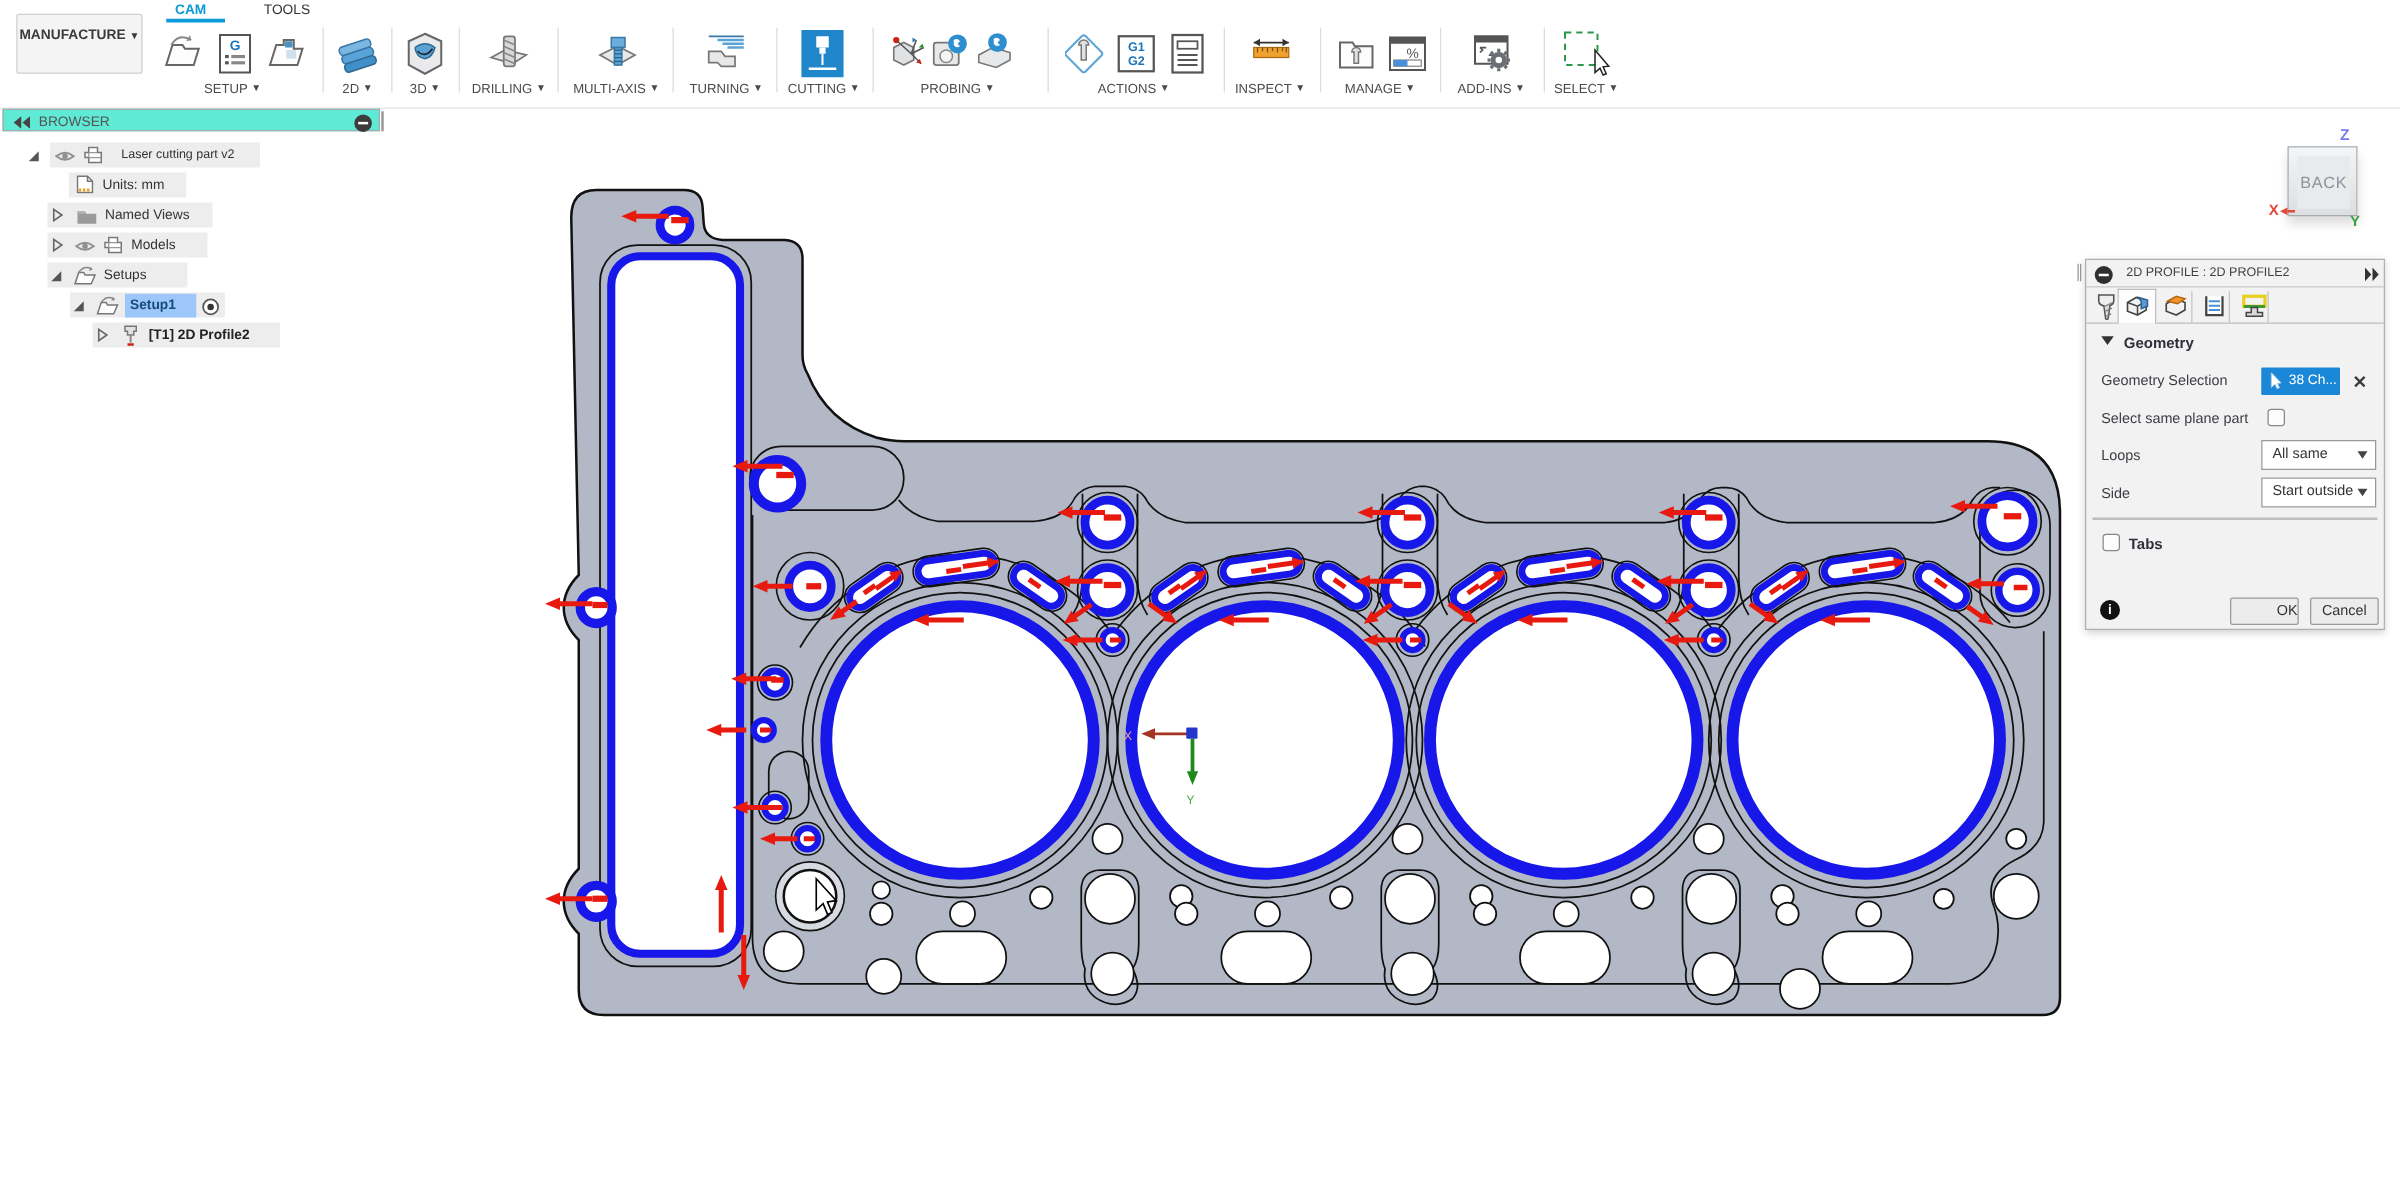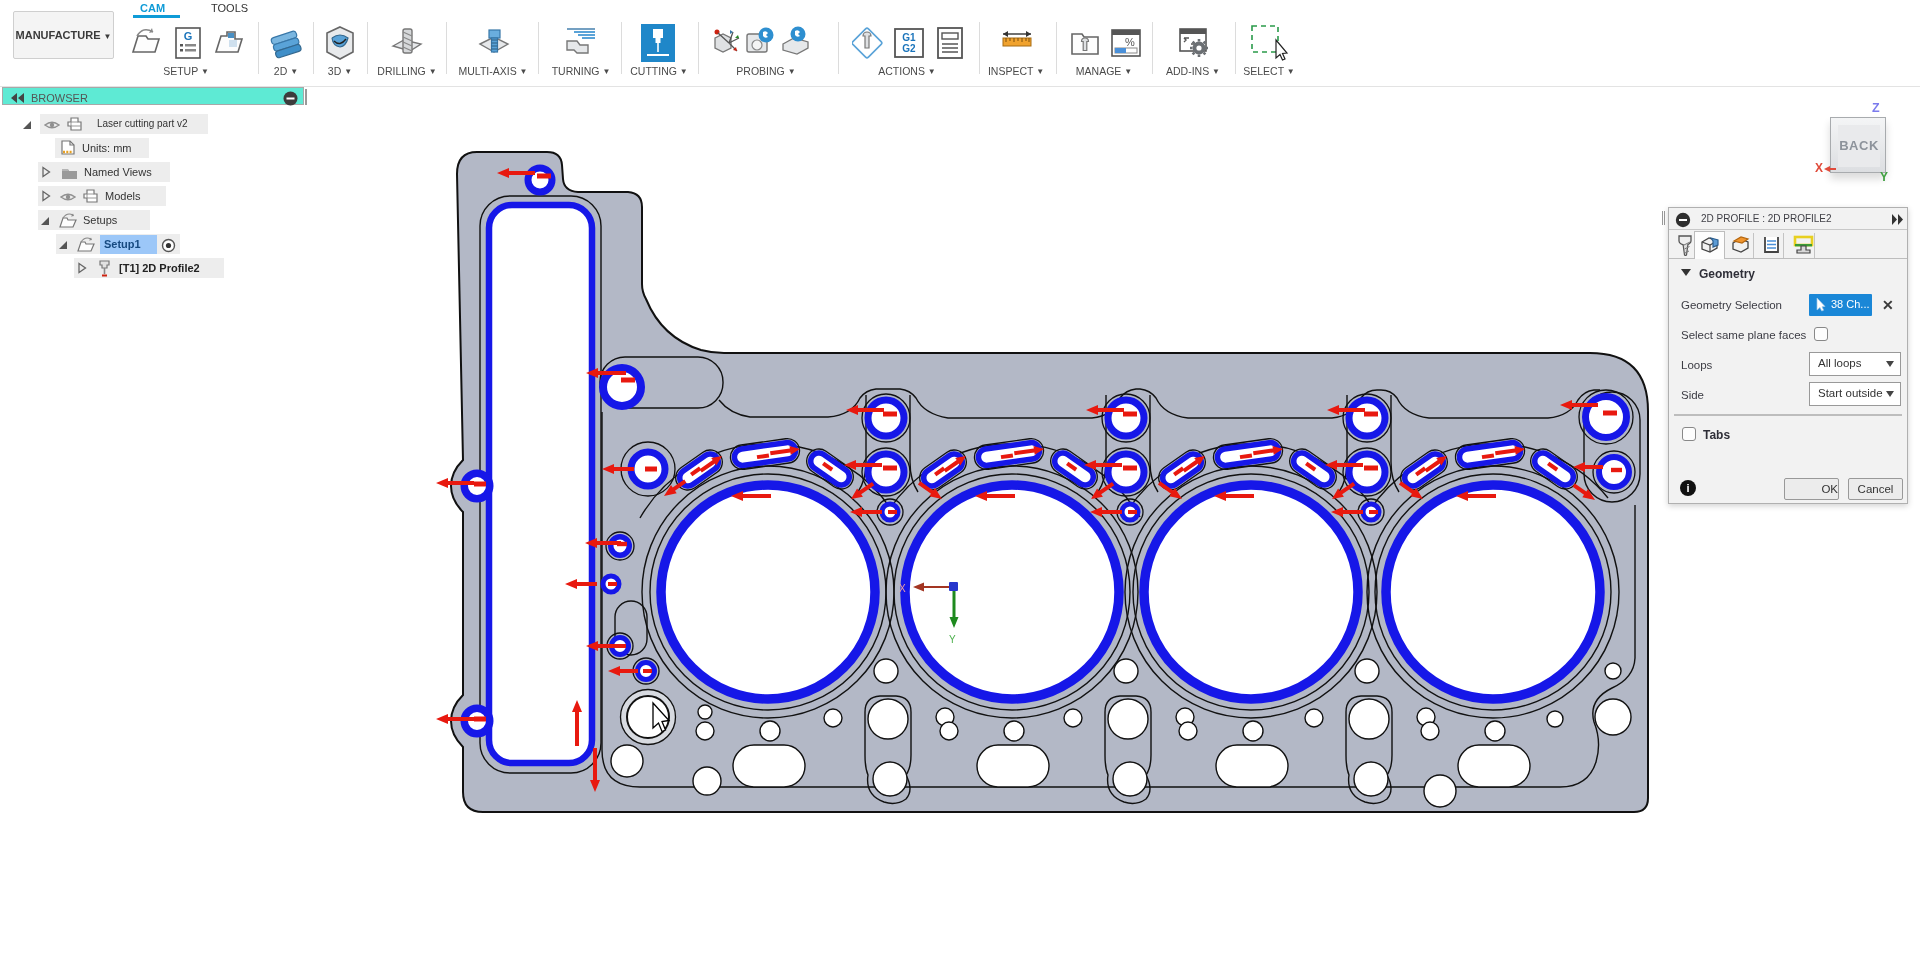--- a/index.html
+++ b/index.html
@@ -5,21 +5,21 @@
   font-family:"Liberation Sans",sans-serif;-webkit-font-smoothing:antialiased}
 #toolbar{position:absolute;left:0;top:0;width:1920px;height:87px;background:#fff;
   border-bottom:1px solid #e3e3e3}
 .sep{position:absolute;top:22px;height:52px;width:1px;background:#dcdcdc}
 .lab{position:absolute;top:65px;font-size:10.5px;color:#4a4a4a;white-space:nowrap;
   transform:translateX(-50%)}
 .lab b{font-weight:normal;font-size:8px;vertical-align:1px}
 .ticon{position:absolute;top:24px;transform:translateX(-50%)}
 #mfg{position:absolute;left:13px;top:11px;width:101px;height:48px;background:#f4f4f4;
   border:1px solid #cfcfcf;border-radius:2px;font-size:11px;font-weight:bold;color:#3a3a3a;
-  text-align:center;line-height:46px}
+  text-align:center;line-height:32px}
 .tab{position:absolute;top:2px;font-size:11px}
 </style></head><body>
 <div id="toolbar">
 <div id="mfg">MANUFACTURE <span style="font-size:8px">▼</span></div>
 <div class="tab" style="left:140px;color:#0f9bd7;font-weight:bold">CAM</div>
 <div style="position:absolute;left:133px;top:15px;width:47px;height:3px;background:#0f9bd7"></div>
 <div class="tab" style="left:211px;color:#333">TOOLS</div>
 <div class="sep" style="left:258px"></div>
     <div class="sep" style="left:313px"></div>
     <div class="sep" style="left:367px"></div>
@@ -540,42 +540,42 @@
  <div style="position:absolute;left:12px;top:61px;width:0;height:0;border-left:5px solid transparent;border-right:5px solid transparent;border-top:7px solid #333"></div>
  <div style="position:absolute;left:30px;top:59px;font-size:12px;font-weight:bold;color:#2f2f38">Geometry</div>
  <div style="position:absolute;left:12px;top:91px;font-size:11.5px;color:#3c3c44">Geometry Selection</div>
  <div style="position:absolute;left:140px;top:86px;width:63px;height:22px;background:#1a87d7;border-radius:1px">
    <svg style="position:absolute;left:7px;top:4px" width="11" height="14">
         <path d="M1,0 L1,12 L4,9.4 L5.7,13 L7.6,12.2 L6,8.7 L9,8.4 Z" fill="#fff" stroke="#9ec7e8" stroke-width="0.7"></path>
       </svg>
    <div style="position:absolute;left:22px;top:4px;font-size:11px;color:#fff">38 Ch...</div>
  </div>
  <div style="position:absolute;left:213px;top:89px;font-size:14px;color:#3a3a3a;font-weight:bold">✕</div>
- <div style="position:absolute;left:12px;top:121px;font-size:11.5px;color:#3c3c44">Select same plane faces</div>
+ <div style="position:absolute;left:12px;top:121px;font-size:11.5px;color:#3c3c44">Select same plane part</div>
  <div style="position:absolute;left:145px;top:119px;width:14px;height:14px;background:#fdfdfd;border:1px solid #888;border-radius:3px"></div>
  <div style="position:absolute;left:12px;top:151px;font-size:11.5px;color:#3c3c44">Loops</div>
  <div style="position:absolute;left:140px;top:144px;width:92px;height:24px;background:#fff;border:1px solid #999">
-   <div style="position:absolute;left:8px;top:4px;font-size:11.5px;color:#333">All loops</div>
+   <div style="position:absolute;left:8px;top:4px;font-size:11.5px;color:#333">All same</div>
    <div style="position:absolute;right:6px;top:8px;width:0;height:0;border-left:4.5px solid transparent;border-right:4.5px solid transparent;border-top:6px solid #444"></div>
  </div>
  <div style="position:absolute;left:12px;top:181px;font-size:11.5px;color:#3c3c44">Side</div>
  <div style="position:absolute;left:140px;top:174px;width:92px;height:24px;background:#fff;border:1px solid #999">
    <div style="position:absolute;left:8px;top:4px;font-size:11.5px;color:#333">Start outside</div>
    <div style="position:absolute;right:6px;top:8px;width:0;height:0;border-left:4.5px solid transparent;border-right:4.5px solid transparent;border-top:6px solid #444"></div>
  </div>
  <div style="position:absolute;left:5px;top:206px;width:228px;height:2px;background:#bdbdbd"></div>
  <div style="position:absolute;left:13px;top:219px;width:14px;height:14px;background:#fdfdfd;border:1px solid #888;border-radius:3px"></div>
  <div style="position:absolute;left:34px;top:220px;font-size:12px;font-weight:bold;color:#2f2f38">Tabs</div>
  <div style="position:absolute;left:11px;top:272px;width:16px;height:16px;border-radius:50%;background:#111;color:#fff;font-size:11px;font-weight:bold;text-align:center;line-height:16px">i</div>
  <div style="position:absolute;left:115px;top:270px;width:55px;height:22px;background:#ececec;border:1px solid #999;border-radius:2px;font-size:11.5px;color:#333;text-align:right;line-height:20px">OK</div>
  <div style="position:absolute;left:179px;top:270px;width:55px;height:22px;background:#ececec;border:1px solid #999;border-radius:2px;font-size:11.5px;color:#333;text-align:center;line-height:20px">Cancel</div>
 </div>
 
 <div style="position:absolute;left:1830px;top:117px;width:56px;height:56px;background:linear-gradient(#f4f5f6,#dcdee1);border:1px solid #a8abae;box-shadow:0 6px 8px rgba(0,0,0,.14)">
  <div style="position:absolute;left:7px;top:7px;width:42px;height:42px;background:#e9eaec"></div>
- <div style="position:absolute;left:0;top:0;width:56px;height:56px;font-size:13px;font-weight:bold;color:#8d939b;text-align:center;line-height:56px;letter-spacing:0.5px">BACK</div>
+ <div style="position:absolute;left:0;top:0;width:56px;height:56px;font-size:13px;font-weight:normal;color:#8d939b;text-align:center;line-height:56px;letter-spacing:0.5px">BACK</div>
 </div>
 <div style="position:absolute;left:1872px;top:101px;font-size:12.5px;color:#7b7bed;font-weight:bold">Z</div>
 <div style="position:absolute;left:1815px;top:161px;font-size:12px;color:#e04a3a;font-weight:bold">X</div>
 <svg style="position:absolute;left:1824px;top:165px" width="12" height="8">
     <path d="M0,4 L6,1 L6,7 Z" fill="#e04a3a"></path>
     <rect x="6" y="3" width="6" height="2" fill="#e04a3a"></rect>
   </svg>
 <div style="position:absolute;left:1880px;top:170px;font-size:12px;color:#3fa03f;font-weight:bold">Y</div>
 </body></html>

